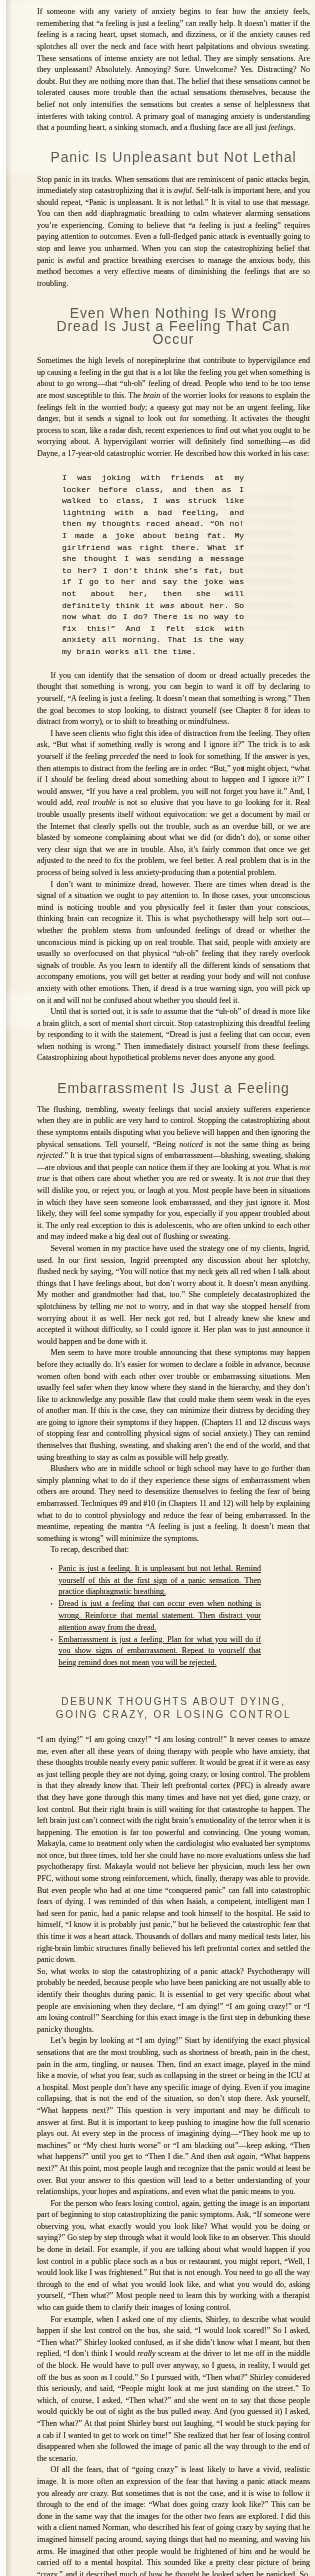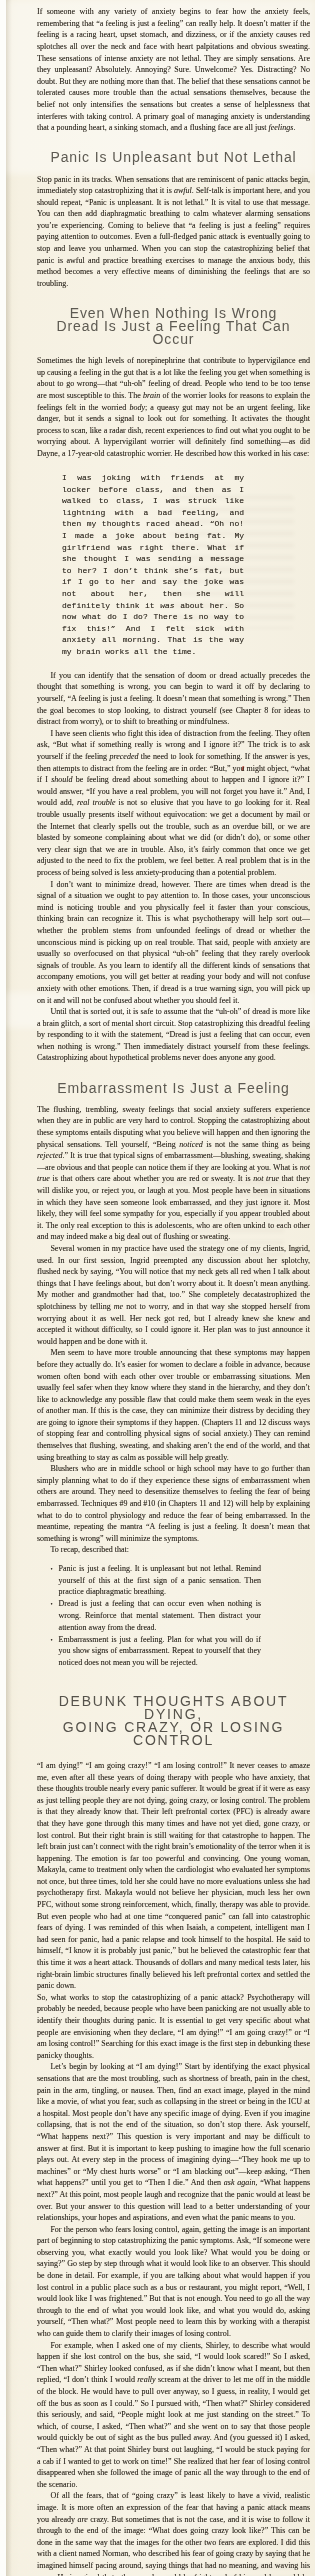--- a/index.html
+++ b/index.html
@@ -38,28 +38,28 @@
     font-weight:400;
     font-size:14px;
     line-height:13px;
     letter-spacing:0.9px;
     color:#5d5a52;
     text-align:center;
     margin:17.5px 0 9.3px;
     text-shadow:none;
   }
   .sec-head .head-line { display:block; }
-  .caps-head { font-size:14px; letter-spacing:1.8px; margin:26px 0 13.4px; color:#55524b; }
+  .caps-head { font-size:10px; letter-spacing:1.8px; margin:26px 0 13.4px; color:#55524b; }
   blockquote.case-quote {
     margin:12.4px 66px 12.4px 25px;
     text-align:justify;
     font-family:Liberation Mono, monospace;
   }
   ul.recap-list { list-style:none; margin:7.2px 0 5.2px; padding:0 49px 0 21.6px; }
-  ul.recap-list li { position:relative; margin:0 0 0.5px; }
+  ul.recap-list li { position:relative; margin:0 0 0.5px;text-decoration:underline; }
   ul.recap-list li::before { content:"•"; position:absolute; left:-8.2px; top:0; font-size:6.2px; color:#2d2922; }
   .red-mark { position:absolute; left:242px; top:766px; width:1.5px; height:4.6px;
     background:#b0352a; border-radius:1px; transform:rotate(12deg); opacity:.85; }
 </style>
 </head>
 <body>
 
 <div class="page">
 
   <div class="scan-strip"></div>
@@ -107,21 +107,21 @@
 
     <p class="para indent">Men seem to have more trouble announcing that these symptoms may happen before they actually do. It’s easier for women to declare a foible in advance, because women often bond with each other over trouble or embarrassing situations. Men usually feel safer when they know where they stand in the hierarchy, and they don’t like to acknowledge any possible flaw that could make them seem weak in the eyes of another man. If this is the case, they can minimize their distress by deciding they are going to ignore their symptoms if they happen. (Chapters 11 and 12 discuss ways of stopping fear and controlling physical signs of social anxiety.) They can remind themselves that flushing, sweating, and shaking aren’t the end of the world, and that using breathing to stay as calm as possible will help greatly.</p>
 
     <p class="para indent">Blushers who are in middle school or high school may have to go further than simply planning what to do if they experience these signs of embarrassment when others are around. They need to desensitize themselves to feeling the fear of being embarrassed. Techniques #9 and #10 (in Chapters 11 and 12) will help by explaining what to do to control physiology and reduce the fear of being embarrassed. In the meantime, repeating the mantra “A feeling is just a feeling. It doesn’t mean that something is wrong” will minimize the symptoms.</p>
 
     <p class="para indent">To recap, described that:</p>
 
     <ul class="recap-list">
       <li>Panic is just a feeling. It is unpleasant but not lethal. Remind yourself of this at the first sign of a panic sensation. Then practice diaphragmatic breathing.</li>
       <li>Dread is just a feeling that can occur even when nothing is wrong. Reinforce that mental statement. Then distract your attention away from the dread.</li>
-      <li>Embarrassment is just a feeling. Plan for what you will do if you show signs of embarrassment. Repeat to yourself that they noticed does not mean you will be rejected.</li>
+      <li>Embarrassment is just a feeling. Plan for what you will do if you show signs of embarrassment. Repeat to yourself that being remind does not mean you will be rejected.</li>
     </ul>
 
     <h2 class="sec-head caps-head">
       <span class="head-line">DEBUNK THOUGHTS ABOUT DYING,</span>
       <span class="head-line">GOING CRAZY, OR LOSING CONTROL</span>
     </h2>
 
     <p class="para">“I am dying!” “I am going crazy!” “I am losing control!” It never ceases to amaze me, even after all these years of doing therapy with people who have anxiety, that these thoughts trouble nearly every panic sufferer. It would be great if it were as easy as just telling people they are not dying, going crazy, or losing control. The problem is that they already know that. Their left prefrontal cortex (PFC) is already aware that they have gone through this many times and have not yet died, gone crazy, or lost control. But their right brain is still waiting for that catastrophe to happen. The left brain just can’t connect with the right brain’s emotionality of the terror when it is happening. The emotion is far too powerful and convincing. One young woman, Makayla, came to treatment only when the cardiologist who evaluated her symptoms not once, but three times, told her she could have no more evaluations unless she had psychotherapy first. Makayla would not believe her physician, much less her own PFC, without some strong reinforcement, which, finally, therapy was able to provide. But even people who had at one time “conquered panic” can fall into catastrophic fears of dying. I was reminded of this when Isaiah, a competent, intelligent man I had seen for panic, had a panic relapse and took himself to the hospital. He said to himself, “I know it is probably just panic,” but he believed the catastrophic fear that this time it <em>was</em> a heart attack. Thousands of dollars and many medical tests later, his right-brain limbic structures finally believed his left prefrontal cortex and settled the panic down.</p>
 
 

